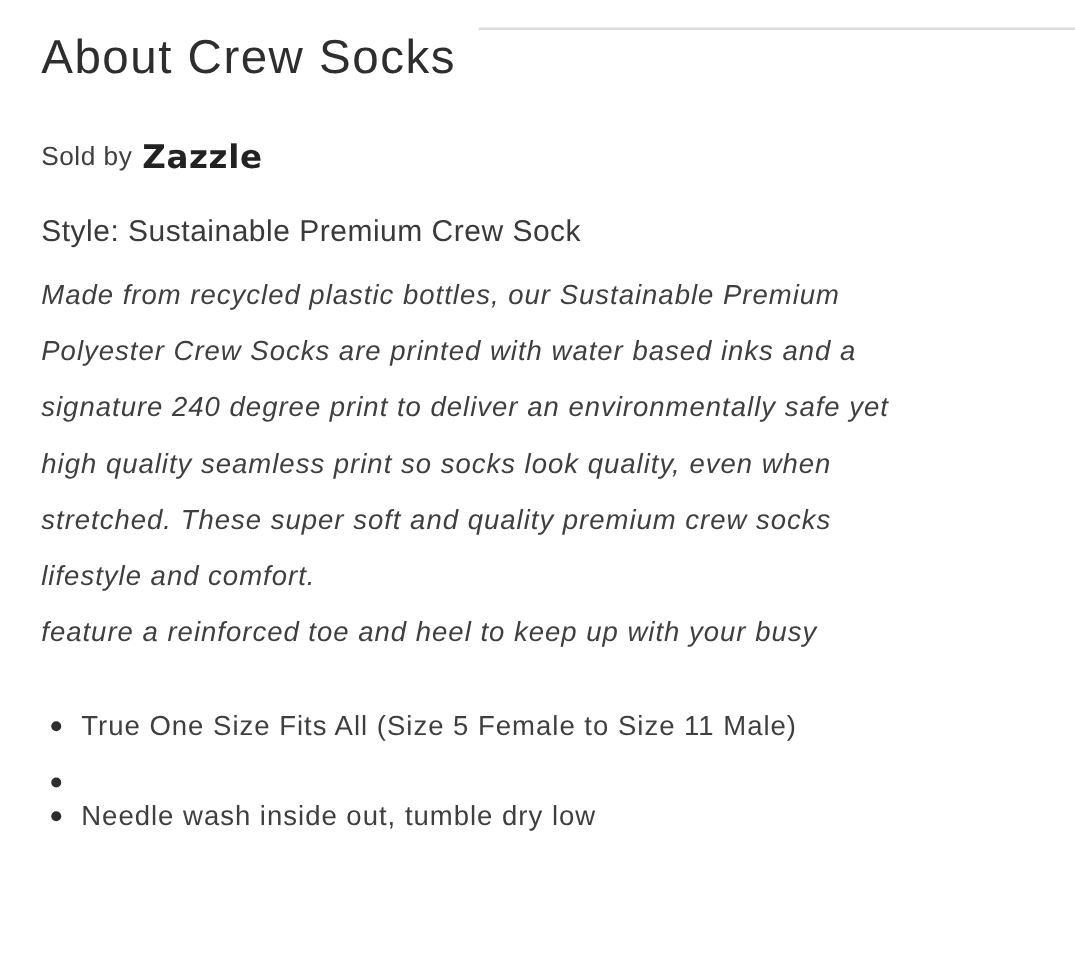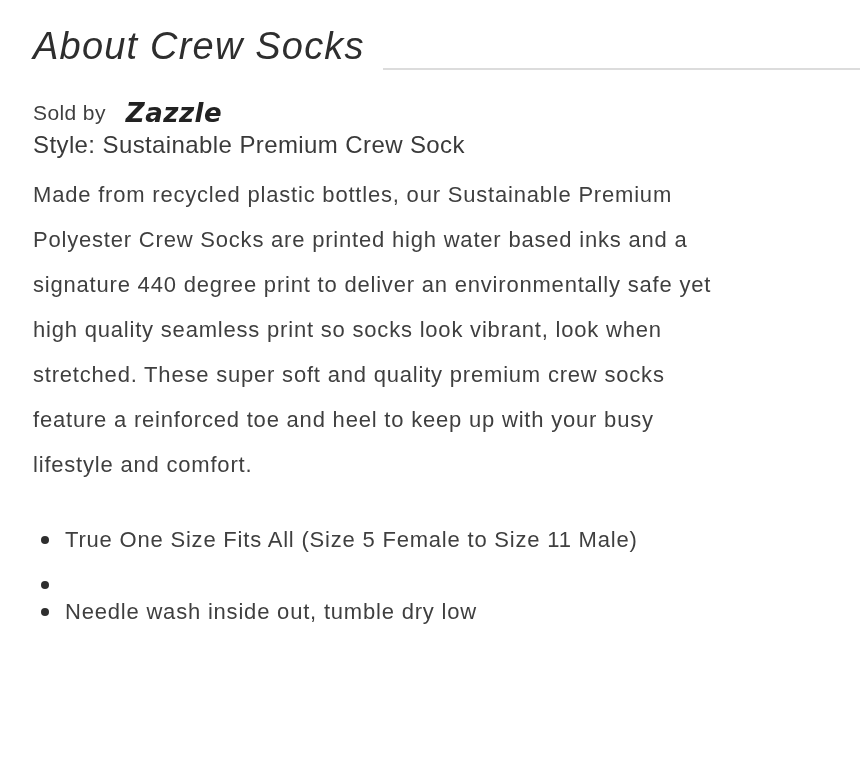--- a/index.html
+++ b/index.html
@@ -14,73 +14,73 @@
     font-family: "Liberation Sans", sans-serif;
     color: #3f3f3f;
   }
   .container {
     padding: 22px 0 0 33px;
     box-sizing: border-box;
     width: 860px;
   }
   .title-row {
     display: flex;
-    align-items: flex-end;
-    font-style: italic;
+    align-items: flex-start;
   }
   .page-title {
     margin: 0;
     font-size: 38px;
     line-height: 48px;
     font-weight: 300;
     letter-spacing: 1.2px;
     color: #2e2e2e;
     white-space: nowrap;
   }
   .title-divider {
     flex: 1;
     height: 2px;
     background: #dcdcdc;
     margin-left: 18px;
   }
   .sold-by {
-    margin-top: 27px;
+    margin-top: 40px;
     display: flex;
     align-items: flex-start;
-    gap: 20px;
+    gap: 8px;
     font-size: 21px;
     line-height: 32px;
     color: #3f3f3f;
     letter-spacing: 0.4px;
   }
   .brand-wordmark {
     font-family: "DejaVu Sans", sans-serif;
     font-size: 26px;
     font-weight: 800;
-    font-style: italic;
     letter-spacing: 0.5px;
     color: #222222;
     text-decoration: none;
     cursor: pointer;
   }
   .style-line {
+    margin-top: 28px;
     font-size: 24px;
     line-height: 32px;
     letter-spacing: 0.4px;
     color: #3a3a3a;
   }
   .description {
     margin-top: 11px;
     font-size: 22px;
     line-height: 45px;
     letter-spacing: 0.8px;
     color: #3f3f3f;
   }
   .description .desc-line {
     white-space: nowrap;
+    font-style: italic;
   }
   .bullet-list {
     margin: 30px 0 0 0;
     padding: 0;
     list-style: none;
     font-size: 22px;
     line-height: 45px;
     letter-spacing: 0.8px;
     color: #3f3f3f;
   }
@@ -112,26 +112,26 @@
 
   <div class="sold-by">
     <span>Sold by</span>
     <span class="brand-wordmark">Zazzle</span>
   </div>
 
   <div class="style-line">Style: Sustainable Premium Crew Sock</div>
 
   <div class="description">
     <div class="desc-line">Made from recycled plastic bottles, our Sustainable Premium</div>
-    <div class="desc-line">Polyester Crew Socks are printed high water based inks and a</div>
-    <div class="desc-line">signature 440 degree print to deliver an environmentally safe yet</div>
-    <div class="desc-line">high quality seamless print so socks look vibrant, look when</div>
+    <div class="desc-line">Polyester Crew Socks are printed with water based inks and a</div>
+    <div class="desc-line">signature 240 degree print to deliver an environmentally safe yet</div>
+    <div class="desc-line">high quality seamless print so socks look quality, even when</div>
     <div class="desc-line">stretched. These super soft and quality premium crew socks</div>
+    <div class="desc-line">lifestyle and comfort.</div>
     <div class="desc-line">feature a reinforced toe and heel to keep up with your busy</div>
-    <div class="desc-line">lifestyle and comfort.</div>
   </div>
 
   <ul class="bullet-list">
     <li>
       <span class="bullet-dot"></span>
       <div class="li-lines">
         <div>True One Size Fits All (Size 5 Female to Size 11 Male)</div>
       </div>
     </li>
     <li>

